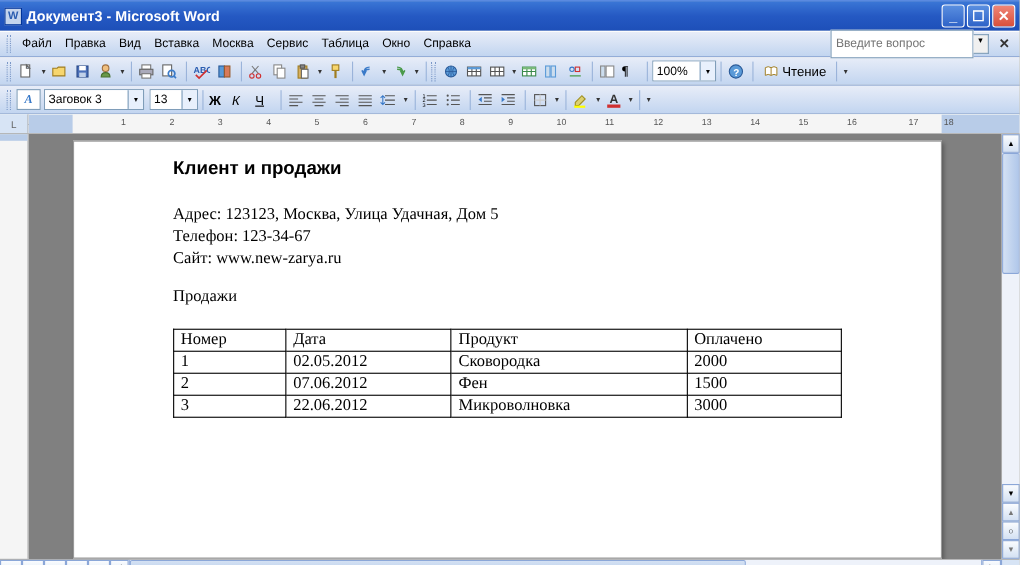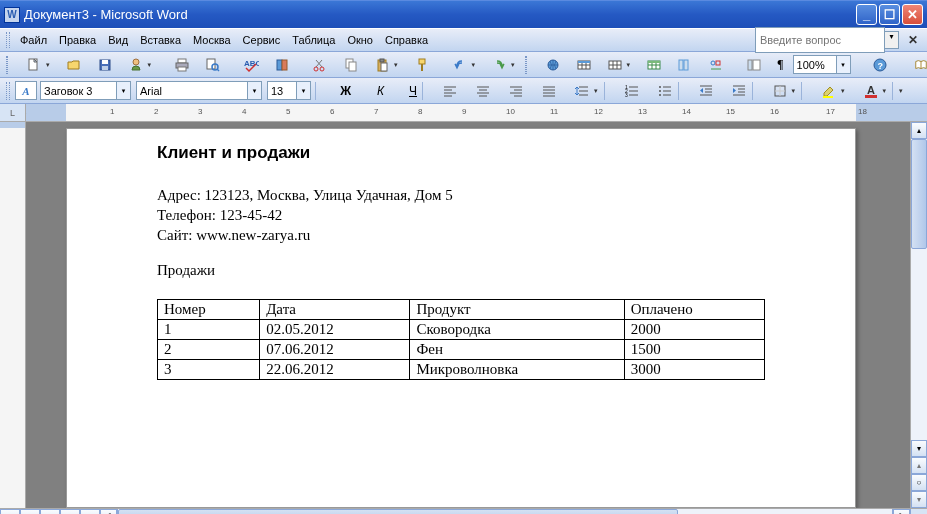--- a/index.html
+++ b/index.html
@@ -1,40 +1,40 @@
 <!DOCTYPE html>
 <html><head>
 <meta charset="utf-8">
 <style>
 * { box-sizing: border-box; margin: 0; padding: 0; }
 body { font-family: Tahoma, Arial, sans-serif; font-size: 11px; background: #ece9d8; width: 927px; height: 514px; overflow: hidden; }
 
 
 .titlebar { background: linear-gradient(to bottom, #3b77d6 0%, #2559c3 50%, #1d4fb8 100%); height: 28px; display: flex; align-items: center; padding: 0 4px; color: white; border-top: 1px solid #5a8ae0; }
 .titlebar .app-icon { width: 16px; height: 16px; background: #c5d4ed; border: 1px solid #003399; margin-right: 4px; display: flex; align-items: center; justify-content: center; font-weight: bold; color: #2a5cb0; font-size: 10px; }
-.titlebar .title-text { flex: 1; font-weight: normal; font-size: 13px; }
+.titlebar .title-text { flex: 1; font-weight: bold; font-size: 13px; }
 .titlebar .win-btn { width: 21px; height: 21px; margin-left: 2px; border-radius: 3px; border: 1px solid #fff; display: flex; align-items: center; justify-content: center; font-weight: bold; font-size: 13px; color: white; }
 .win-btn.min { background: linear-gradient(to bottom, #5a8fe0, #2f63c8); }
 .win-btn.max { background: linear-gradient(to bottom, #5a8fe0, #2f63c8); }
 .win-btn.close { background: linear-gradient(to bottom, #f08677, #d84f3b); }
 
 
 .menubar { background: linear-gradient(to bottom, #e8edf8, #c2d5f0); height: 24px; display: flex; align-items: center; padding: 0 6px; border-top: 1px solid #fff; border-bottom: 1px solid #8ba7d8; }
 .menubar .menu-grip { width: 4px; height: 16px; border-left: 1px dotted #7a97c7; border-right: 1px dotted #7a97c7; margin-right: 4px;}
 .menubar .menu-item { padding: 2px 6px; cursor: pointer; }
 .menubar .spacer { flex: 1; }
 .menubar .help-box { display: flex; align-items: center; }
 .menubar .help-input { width: 130px; height: 18px; font-size: 11px; padding: 12px 4px; border: 1px solid #7f9db9; color: #999; }
 .menubar .help-dd { width: 14px; height: 18px; background: #f0f0f0; border: 1px solid #7f9db9; border-left: none; font-size: 8px; text-align: center; }
 .menubar .close-x { margin-left: 6px; color: #333; font-weight: bold; font-size: 12px; padding: 0 3px; }
 
 
 .toolbar { background: linear-gradient(to bottom, #e8edf8, #c2d5f0); height: 26px; display: flex; align-items: center; padding: 0 6px; border-bottom: 1px solid #8ba7d8; gap: 1px; }
 .toolbar .grip { width: 4px; height: 18px; border-left: 1px dotted #7a97c7; border-right: 1px dotted #7a97c7; margin-right: 4px; }
-.toolbar .tb-btn { width: 20px; height: 20px; display: flex; align-items: center; justify-content: flex-end; cursor: pointer; border: 1px solid transparent; font-size: 12px; margin-left: 12px; }
+.toolbar .tb-btn { width: 20px; height: 20px; display: flex; align-items: center; justify-content: flex-start; cursor: pointer; border: 1px solid transparent; font-size: 12px; }
 .toolbar .tb-btn svg { width: 16px; height: 16px; }
 .toolbar .sep { width: 1px; height: 18px; background: #9ab3da; margin: 0 3px; }
 .toolbar .dd-arrow { font-size: 7px; color: #333; padding: 0 2px; cursor: pointer; }
 .toolbar .combo { display: flex; align-items: flex-end; background: white; border: 1px solid #7f9db9; height: 19px; }
 .toolbar .combo input { border: none; outline: none; font-size: 11px; padding: 0 3px; height: 17px; }
 .toolbar .combo .cb-dd { width: 14px; height: 17px; background: #e8f0fc; display: flex; align-items: center; justify-content: center; font-size: 7px; border-left: 1px solid #7f9db9; }
 
 
 .toolbar .style-picker { width: 22px; height: 19px; display: flex; align-items: center; justify-content: center; border: 1px solid #7f9db9; background: white; margin-right: 2px; }
 
@@ -277,24 +277,20 @@
   <div class="dd-arrow">▾</div>
 </div>
 
 <div class="toolbar">
   <div class="grip"></div>
   <div class="style-picker">
       <span style="color:#3a7ac8;font-family:serif;font-weight:bold;font-style:italic;">A</span>
     </div>
   <div class="combo">
     <input style="width: 75px;" value="Заговок 3">
-    <div class="cb-dd">▾</div>
-  </div>
-  <div class="combo" style="margin-left:4px;">
-    <input style="width: 110px;" value="Arial">
     <div class="cb-dd">▾</div>
   </div>
   <div class="combo" style="margin-left:4px;">
     <input style="width: 28px;" value="13">
     <div class="cb-dd">▾</div>
   </div>
   <div class="sep"></div>
   <div class="tb-btn" style="font-weight:bold;">Ж</div>
   <div class="tb-btn" style="font-style:italic;">К</div>
   <div class="tb-btn" style="text-decoration:underline;">Ч</div>
@@ -438,21 +434,21 @@
 
 <div class="workarea">
   <div class="vruler">
     <div class="rshade" style="top:0;height:6px;"></div>
   </div>
   <div class="doc-viewport">
     <div class="page">
       <h1>Клиент и продажи</h1>
       <div id="infolines">
           <div class="info-line">Адрес: 123123, Москва, Улица Удачная, Дом 5</div>
-          <div class="info-line">Телефон: 123-45-42</div>
+          <div class="info-line">Телефон: 123-34-67</div>
           <div class="info-line">Сайт: www.new-zarya.ru</div>
         </div>
       <div class="section-label">Продажи</div>
       <table>
         <tbody>
             <tr id="thead-row">
               <td>Номер</td>
               <td>Дата</td>
               <td>Продукт</td>
               <td>Оплачено</td>

